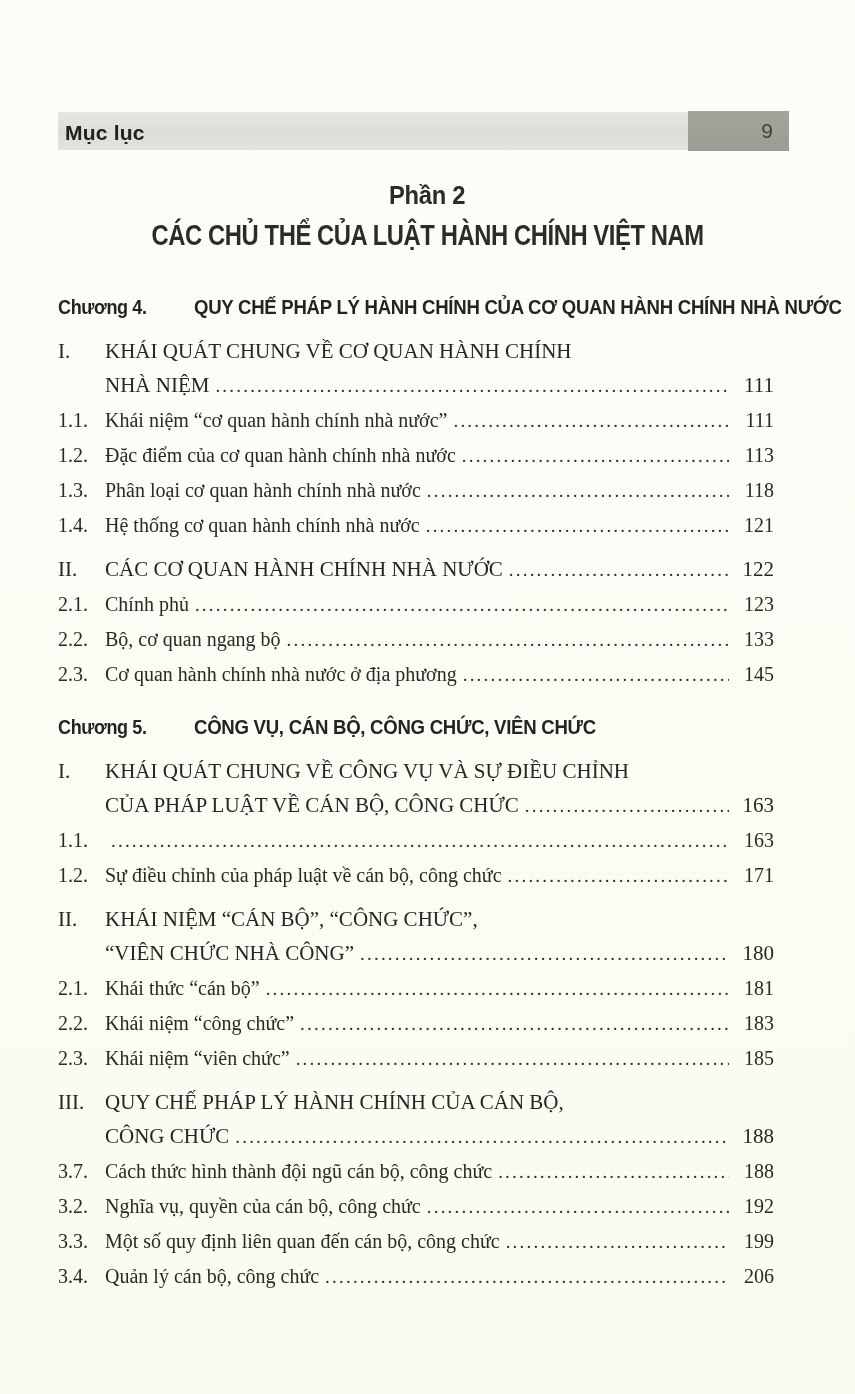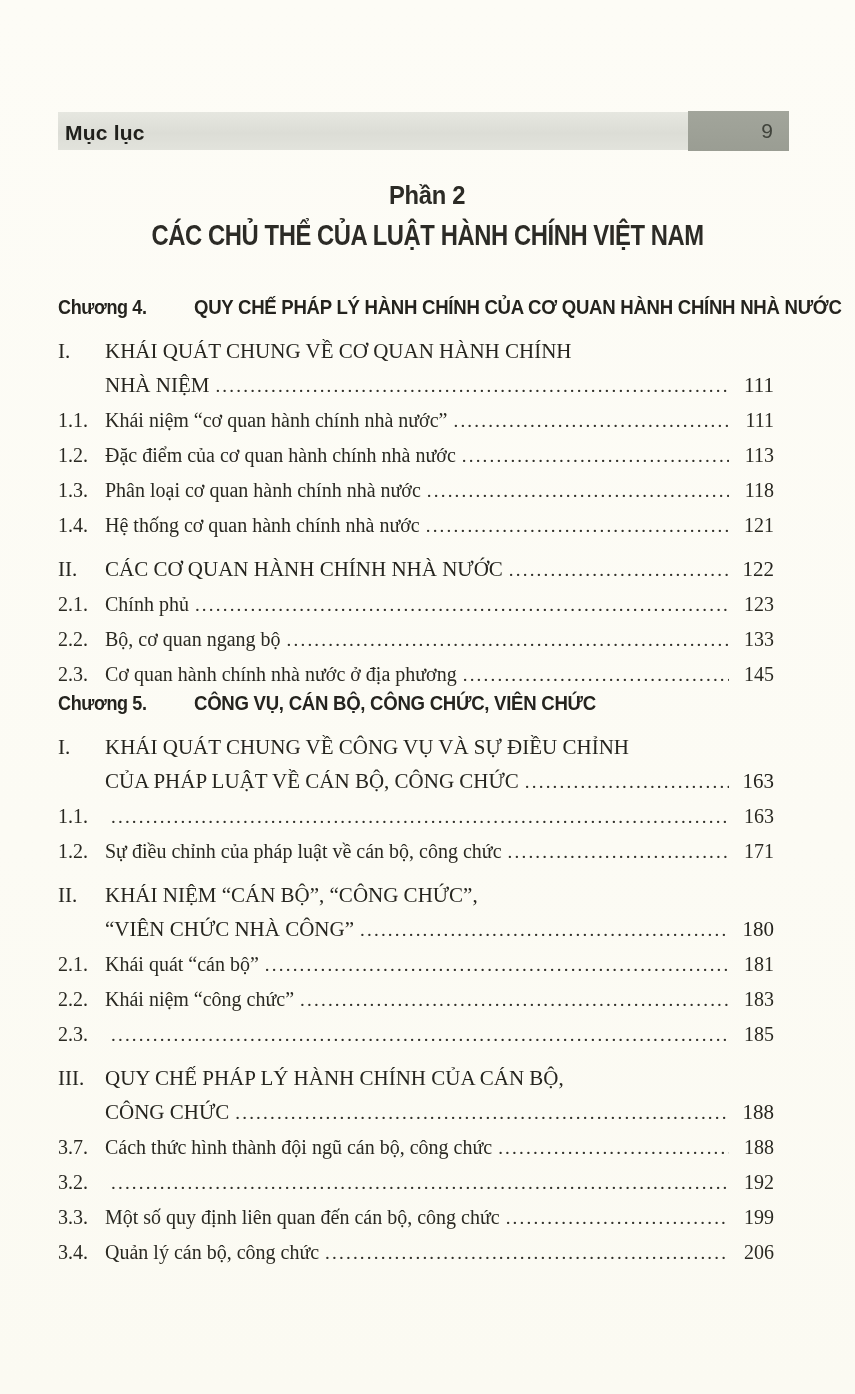--- a/index.html
+++ b/index.html
@@ -86,21 +86,21 @@
     white-space: nowrap;
   }
 
   
   .toc {
     position: absolute;
     left: 58px;
     top: 296px;
     width: 716px;
   }
-  .chapter + .chapter { }
+  .chapter + .chapter { margin-top: 24px; }
   .chapter-heading {
     display: flex;
     align-items: flex-end;
     font-family: "Liberation Sans", sans-serif;
     font-weight: bold;
     color: #24231e;
     margin-bottom: 15px;
     white-space: nowrap;
   }
   .ch-label {
@@ -350,21 +350,21 @@
                 <span class="dots"></span>
                 <span class="pagenum">180</span>
               </span>
             </span>
   </div>
 
   <div class="row item">
     <span class="num">2.1.</span>
     <span class="content">
               <span class="line">
-                <span class="line-text">Khái quát “cán bộ”</span>
+                <span class="line-text">Khái thức “cán bộ”</span>
                 <span class="dots"></span>
                 <span class="pagenum">181</span>
               </span>
             </span>
   </div>
 
   <div class="row item">
     <span class="num">2.2.</span>
     <span class="content">
               <span class="line">
@@ -372,20 +372,21 @@
                 <span class="dots"></span>
                 <span class="pagenum">183</span>
               </span>
             </span>
   </div>
 
   <div class="row item">
     <span class="num">2.3.</span>
     <span class="content">
               <span class="line">
+                <span class="line-text">Khái niệm “viên chức”</span>
                 <span class="dots"></span>
                 <span class="pagenum">185</span>
               </span>
             </span>
   </div>
 
   <div class="row section">
     <span class="num">III.</span>
     <span class="content">
               <span class="line">
@@ -407,20 +408,21 @@
                 <span class="dots"></span>
                 <span class="pagenum">188</span>
               </span>
             </span>
   </div>
 
   <div class="row item">
     <span class="num">3.2.</span>
     <span class="content">
               <span class="line">
+                <span class="line-text">Nghĩa vụ, quyền của cán bộ, công chức</span>
                 <span class="dots"></span>
                 <span class="pagenum">192</span>
               </span>
             </span>
   </div>
 
   <div class="row item">
     <span class="num">3.3.</span>
     <span class="content">
               <span class="line">

